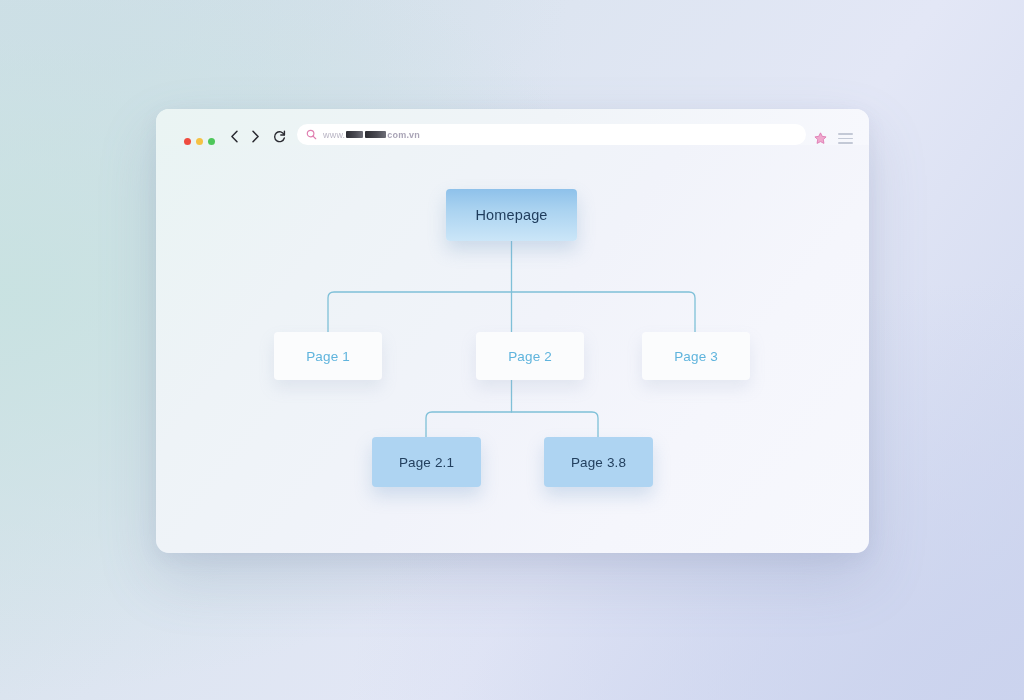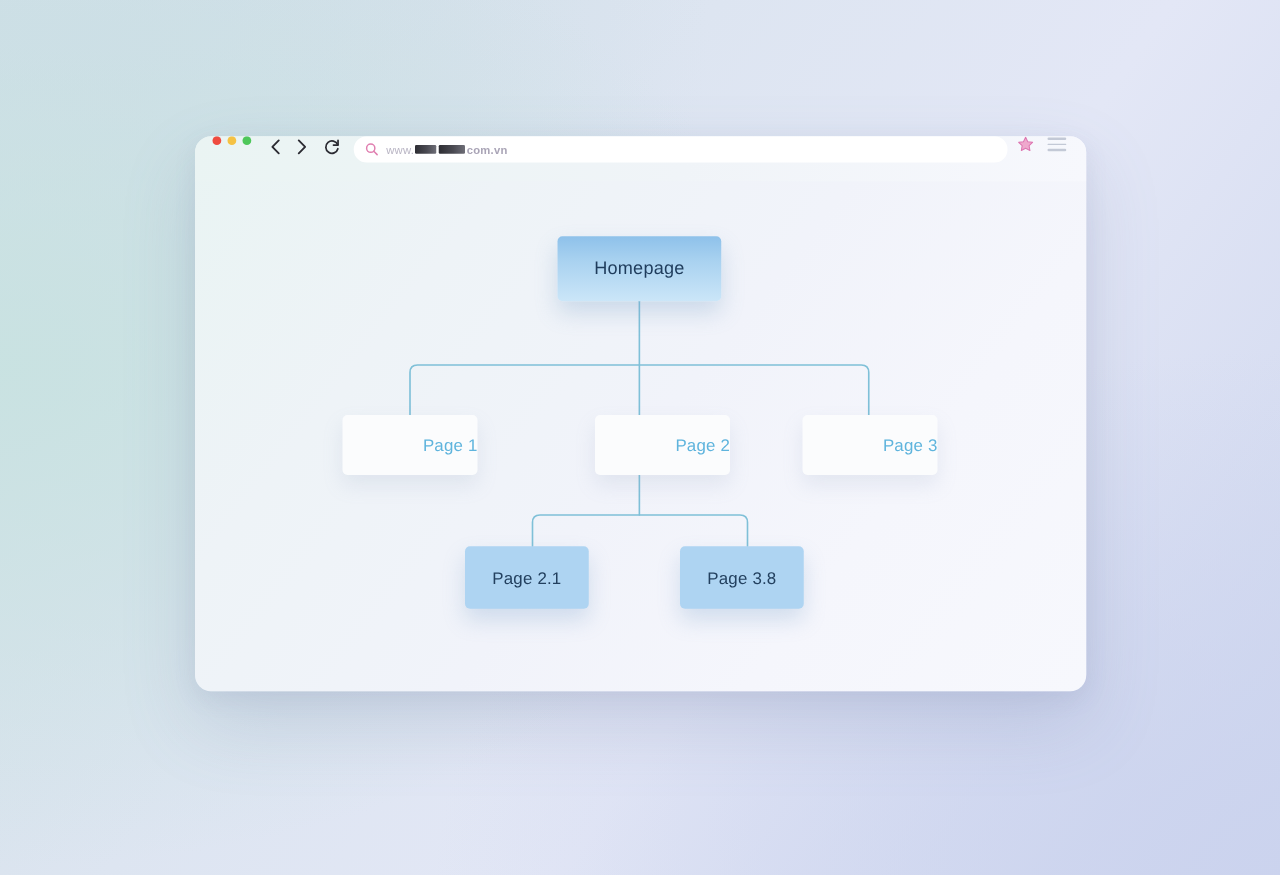--- a/index.html
+++ b/index.html
@@ -47,22 +47,22 @@
       0 6px 18px rgba(104,118,160,0.10);
   }
 
   
   #browser-toolbar {
     position: absolute;
     left: 0; top: 0;
     width: 100%;
     height: 36px;
     display: flex;
-    align-items: flex-start;
-    padding: 0 14px 0 10px;
+    align-items: flex-end;
+    padding: 0 14px 0 24px;
     background: linear-gradient(100deg, #eaf4f3 0%, #f0f4f8 55%, #f7f8fd 100%);
   }
 
   .traffic-lights {
     display: flex;
     align-items: center;
     gap: 5px;
     margin-left: 4px;
   }
   .dot { width: 7px; height: 7px; border-radius: 50%; display: block; }
@@ -179,30 +179,29 @@
   }
 
   
   .node-level2 {
     top: 187px;
     width: 108px; height: 48px;
     background: #fbfcfd;
     box-shadow: 0 8px 16px rgba(140,158,190,0.17);
     font-size: 13.5px;
     color: #5fb4dd;
-    justify-content: flex-end;
   }
   #node-page1 { left: 118px; }
   #node-page2 { left: 320px; }
   #node-page3 { left: 486px; }
 
   
   .node-level3 {
     top: 292px;
-    width: 99px; height: 50px;
+    width: 109px; height: 50px;
     background: #aed4f2;
     box-shadow: 0 9px 17px rgba(130,165,205,0.30);
     font-size: 13.5px;
     color: #23405f;
   }
   #node-page21 { left: 216px; }
   #node-page22 { left: 388px; }
 </style>
 </head>
 <body>

